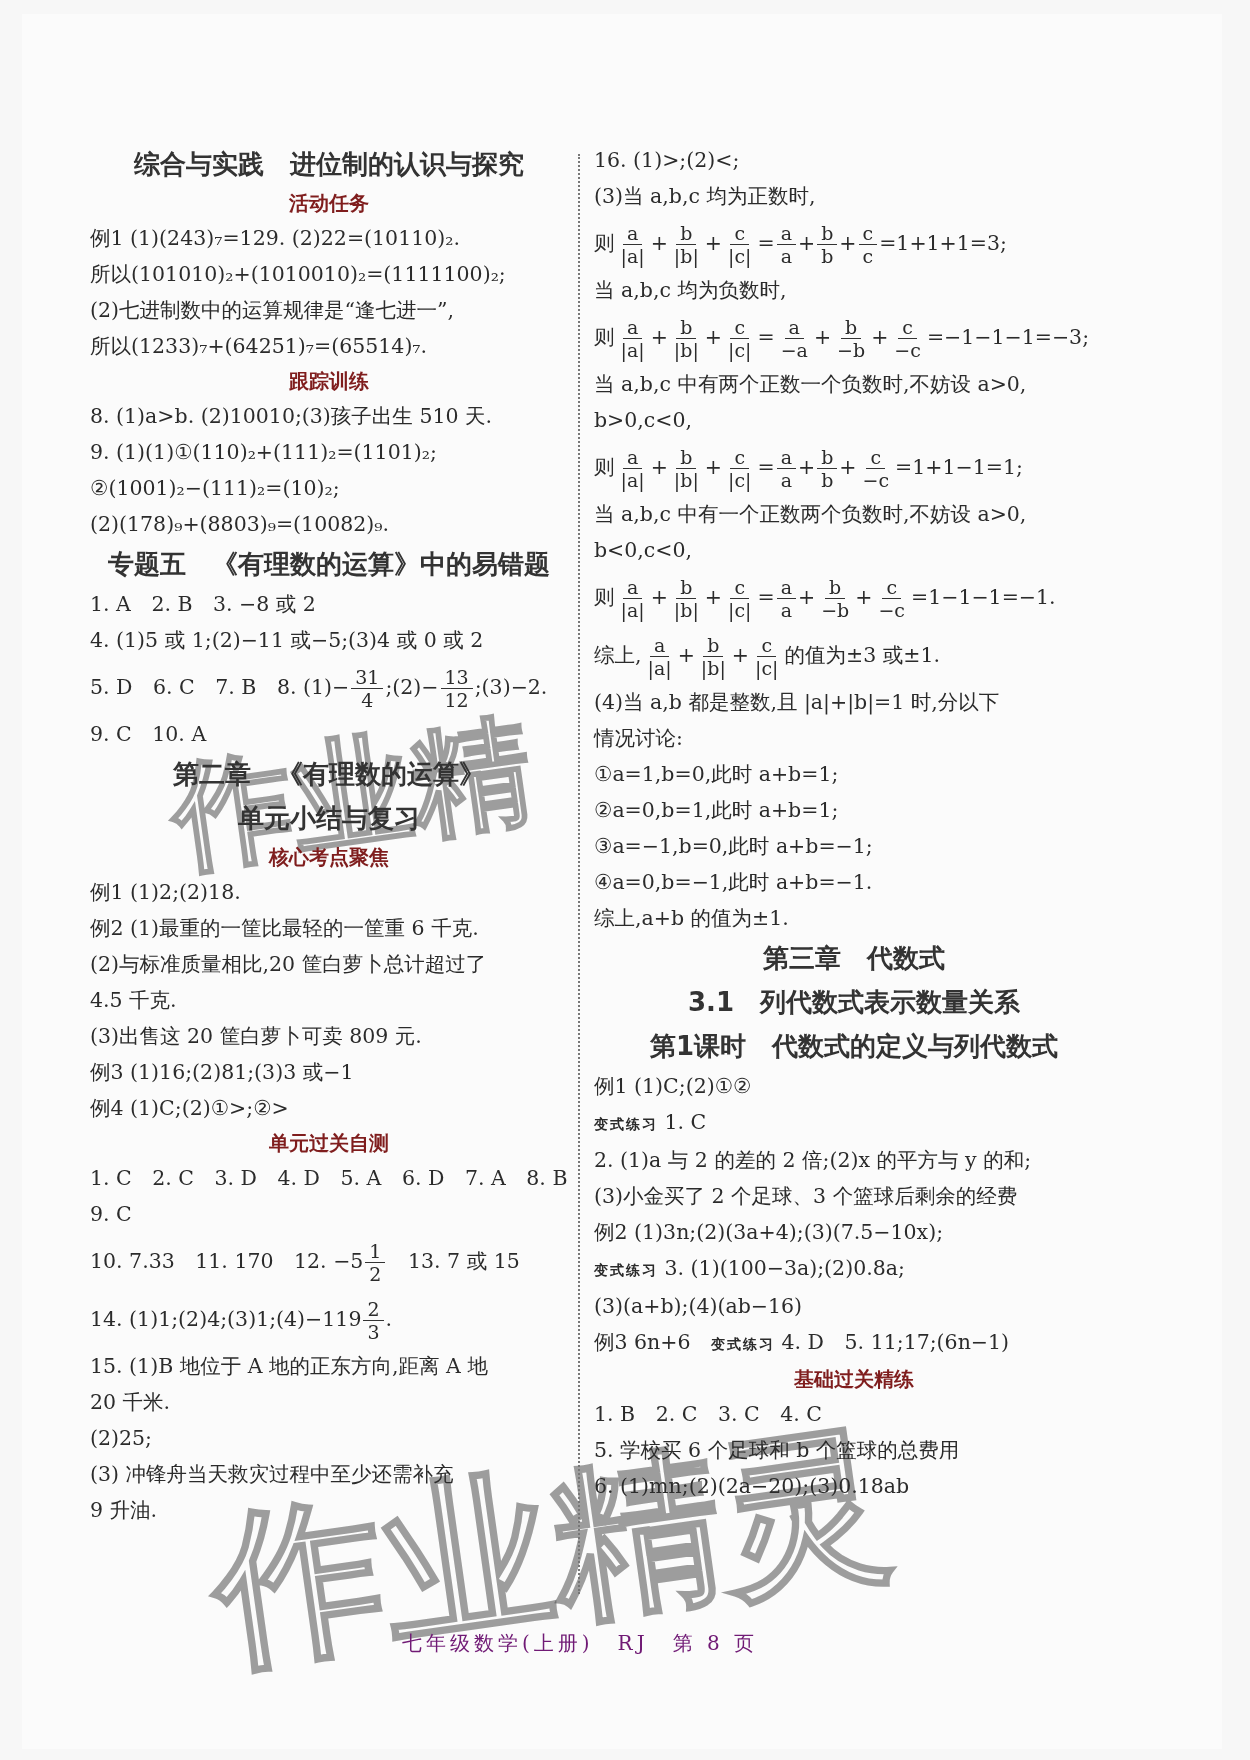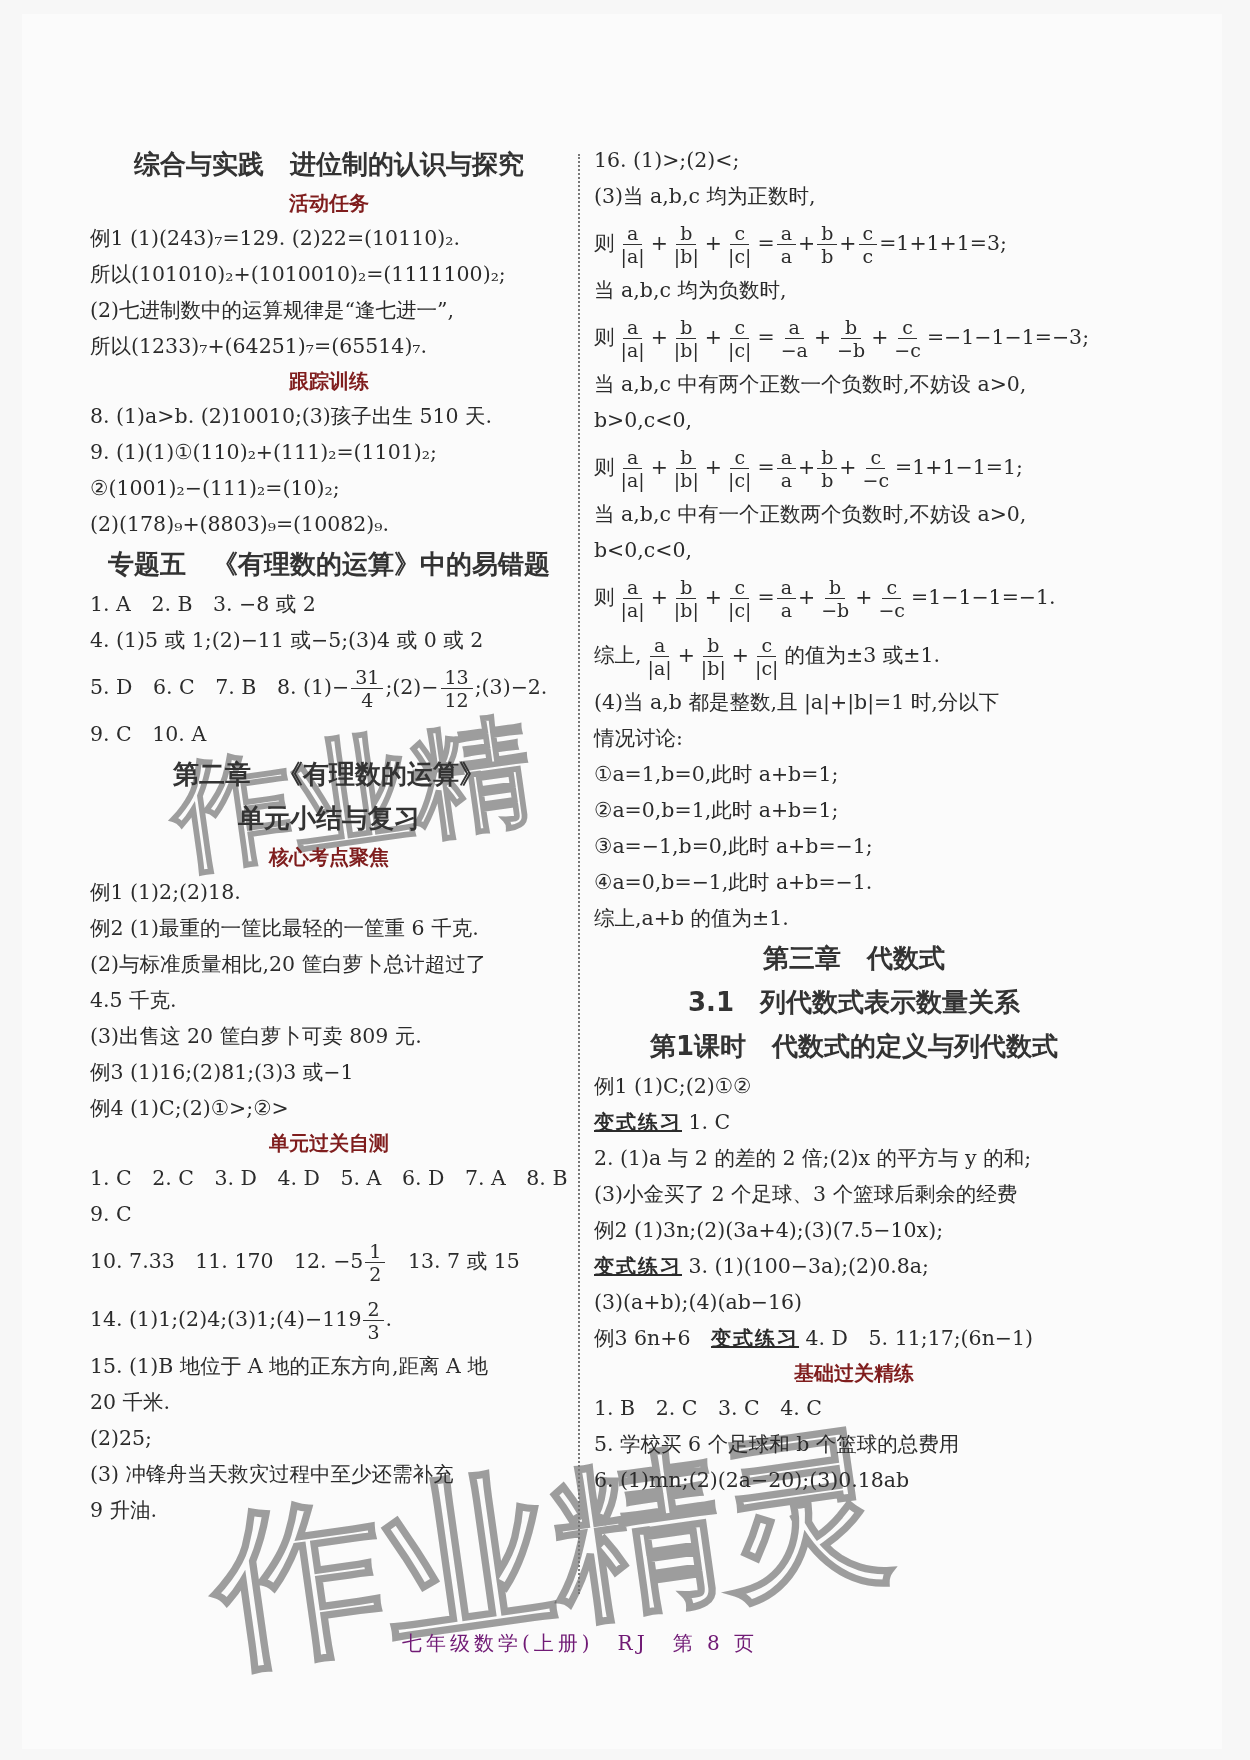--- a/index.html
+++ b/index.html
@@ -15,21 +15,21 @@
   .col { position: absolute; top: 128px; }
   .col-left { left: 68px; width: 478px; }
   .col-right { left: 572px; width: 520px; }
   .divider {
     position: absolute; left: 556px; top: 140px; width: 0; height: 1440px;
     border-left: 2px dotted #777;
   }
   .line { font-size: 20.5px; line-height: 36px; white-space: nowrap; }
   .h1 { font-family: "DejaVu Sans", "Liberation Sans", sans-serif; font-weight: bold; font-size: 26px; line-height: 44px; text-align: center; white-space: nowrap; color: #333; }
   .h2 { font-family: "DejaVu Sans", "Liberation Sans", sans-serif; font-weight: bold; font-size: 20px; line-height: 34px; text-align: center; color: #7f1d1d; }
-  .kai { font-weight: bold; font-size: 20px; letter-spacing: 2px; text-decoration: underline; }
+  .kai { font-weight: bold; font-size: 14px; letter-spacing: 2px; }
   .frac { display: inline-flex; flex-direction: column; align-items: center; vertical-align: middle; font-size: 19px; line-height: 22px; margin: 0 2px; }
   .frac .num { padding: 0 4px; border-bottom: 1.5px solid #333; }
   .frac .den { padding: 0 4px; }
   .tall { line-height: 58px; }
   .footer { position: absolute; left: 380px; top: 1616px; font-size: 20px; letter-spacing: 4px; color: #701a75; white-space: nowrap; }
   .watermark {
     position: absolute; font-family: "DejaVu Sans", sans-serif; font-weight: bold;
     color: transparent; -webkit-text-stroke: 2px rgba(80,80,80,0.55);
     transform: rotate(-8deg); pointer-events: none; white-space: nowrap;
   }

